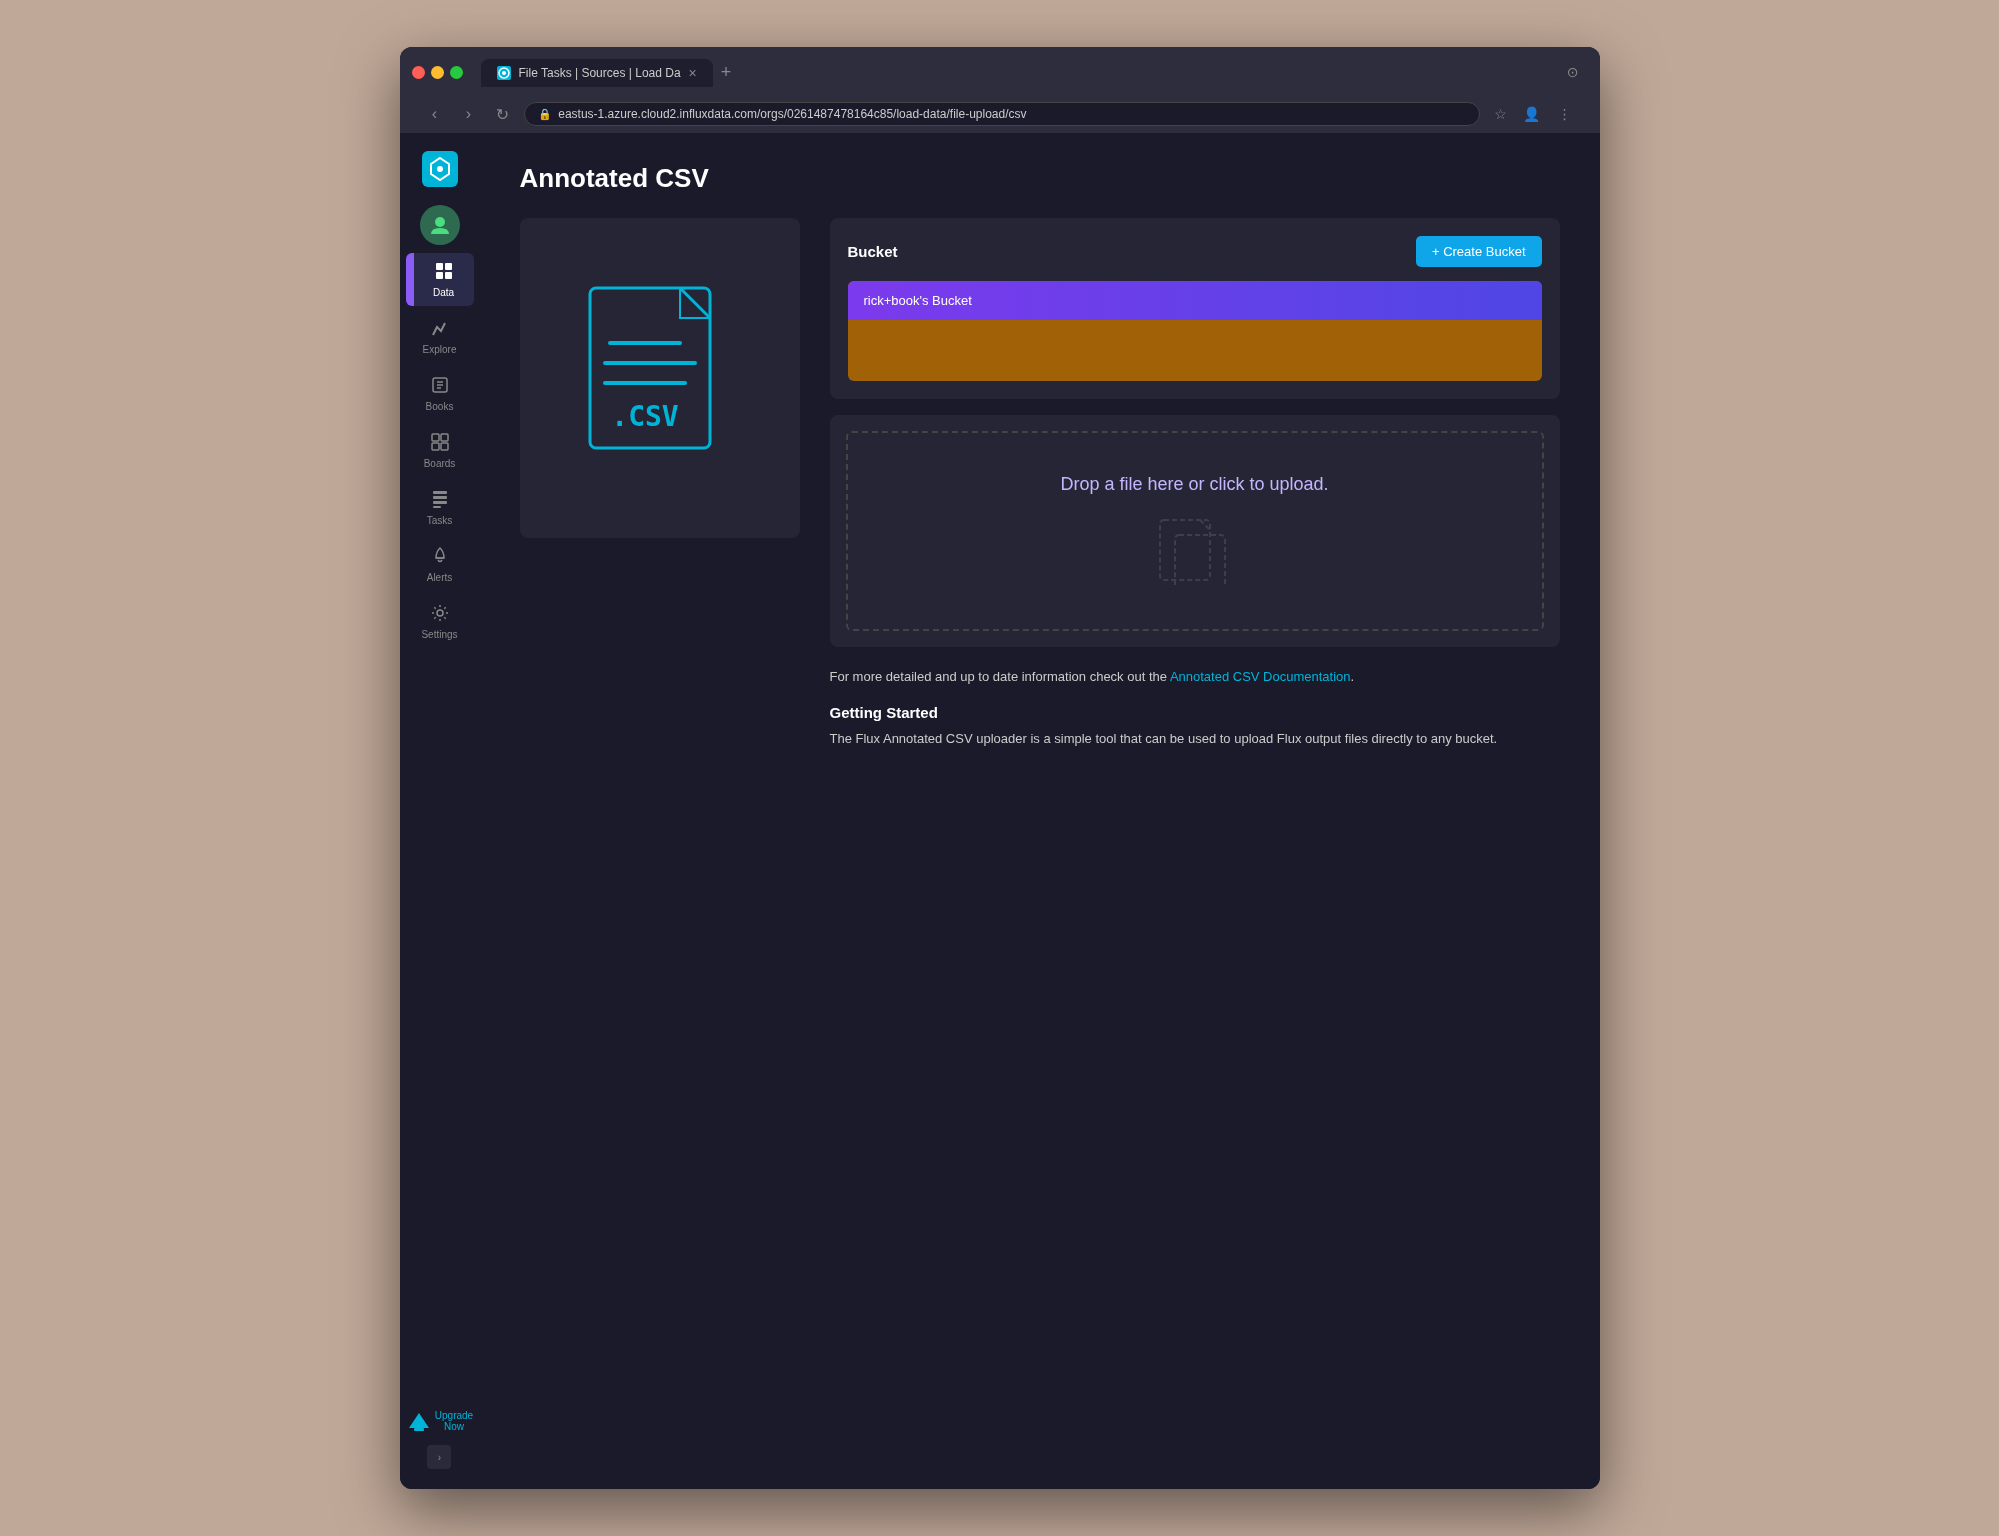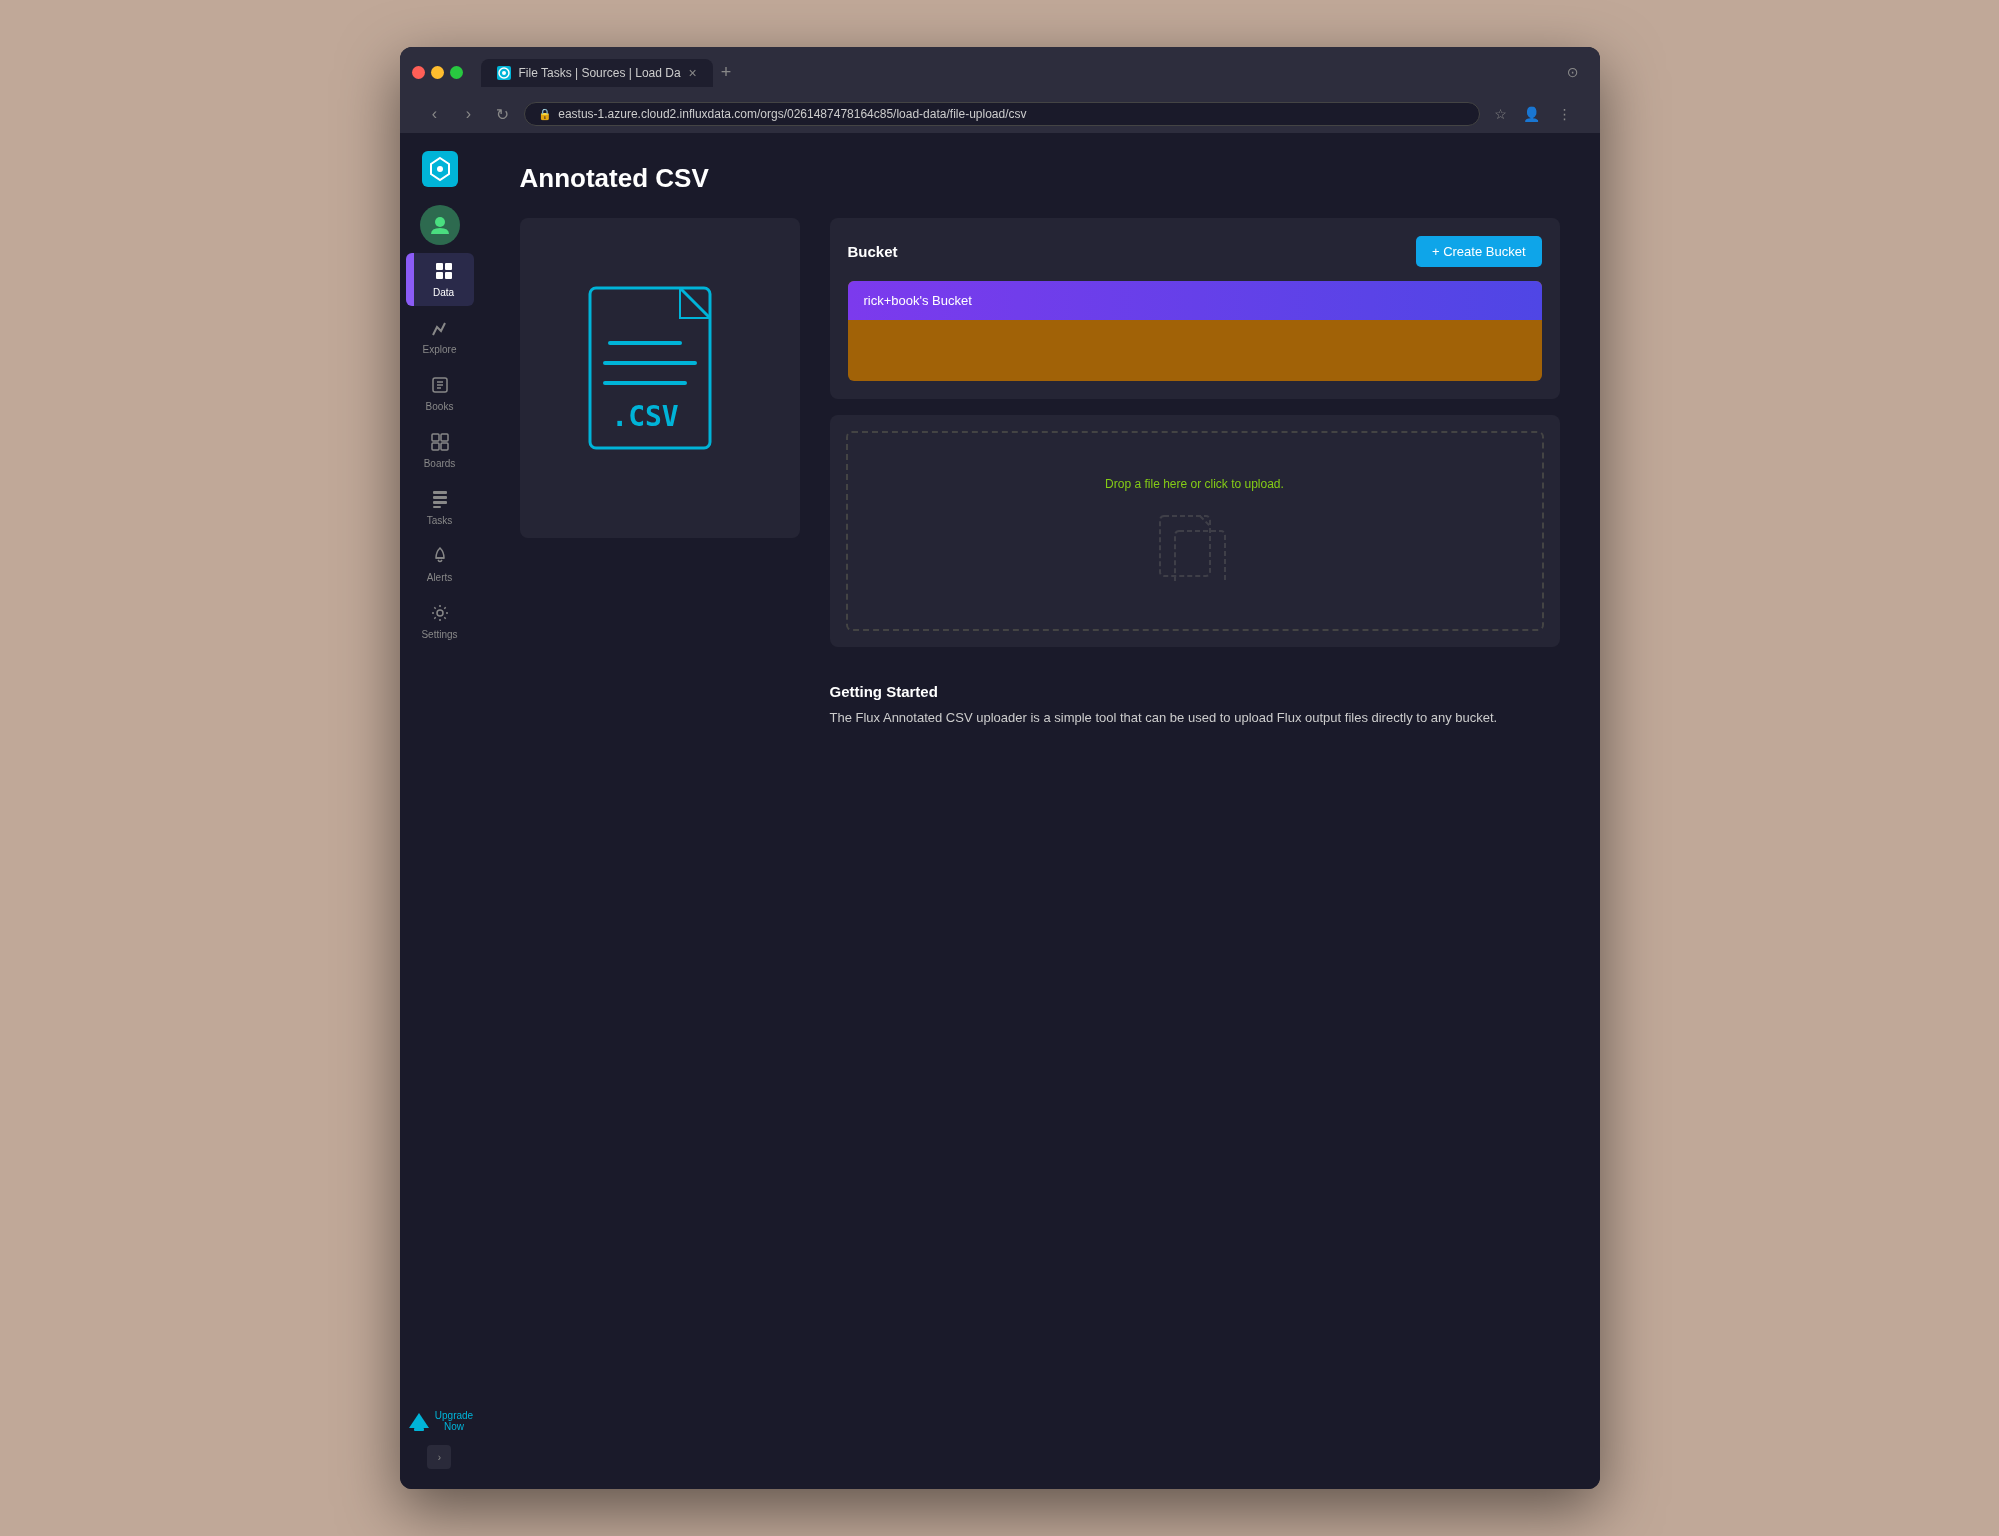--- a/index.html
+++ b/index.html
@@ -399,22 +399,22 @@
       min-height: 200px;
       display: flex;
       flex-direction: column;
       align-items: center;
       justify-content: center;
       gap: 20px;
       padding: 30px;
     }
 
     .drop-text {
-      color: #84cc16;
-      font-size: 12px;
+      color: #c4b5fd;
+      font-size: 18px;
     }
 
     .drop-icon {
       opacity: 0.4;
     }
 
     
     .info-section {
       padding: 4px 0;
     }
@@ -641,20 +641,23 @@
 
                   <rect x="5" y="5" width="50" height="60" rx="4" fill="none" stroke="#666" stroke-width="2" stroke-dasharray="5,3"></rect>
                   <rect x="20" y="20" width="50" height="60" rx="4" fill="none" stroke="#666" stroke-width="2" stroke-dasharray="5,3"></rect>
                   <path d="M45 5 L55 15" fill="none" stroke="#666" stroke-width="2" stroke-dasharray="5,3"></path>
                 </svg>
               </div>
             </div>
           </div>
 
           <div class="info-section">
+            <p>
+              <span>For more detailed and up to date information check out the </span><a class="doc-link" href="#">Annotated CSV Documentation</a><span>.</span>
+            </p>
             <h3 class="getting-started-title">Getting Started</h3>
             <p class="getting-started-text">The Flux Annotated CSV uploader is a simple tool that can be used to upload Flux output files directly to any bucket.</p>
           </div>
         </div>
       </div>
     </div>
   </div>
 </div>
 
 </body></html>

